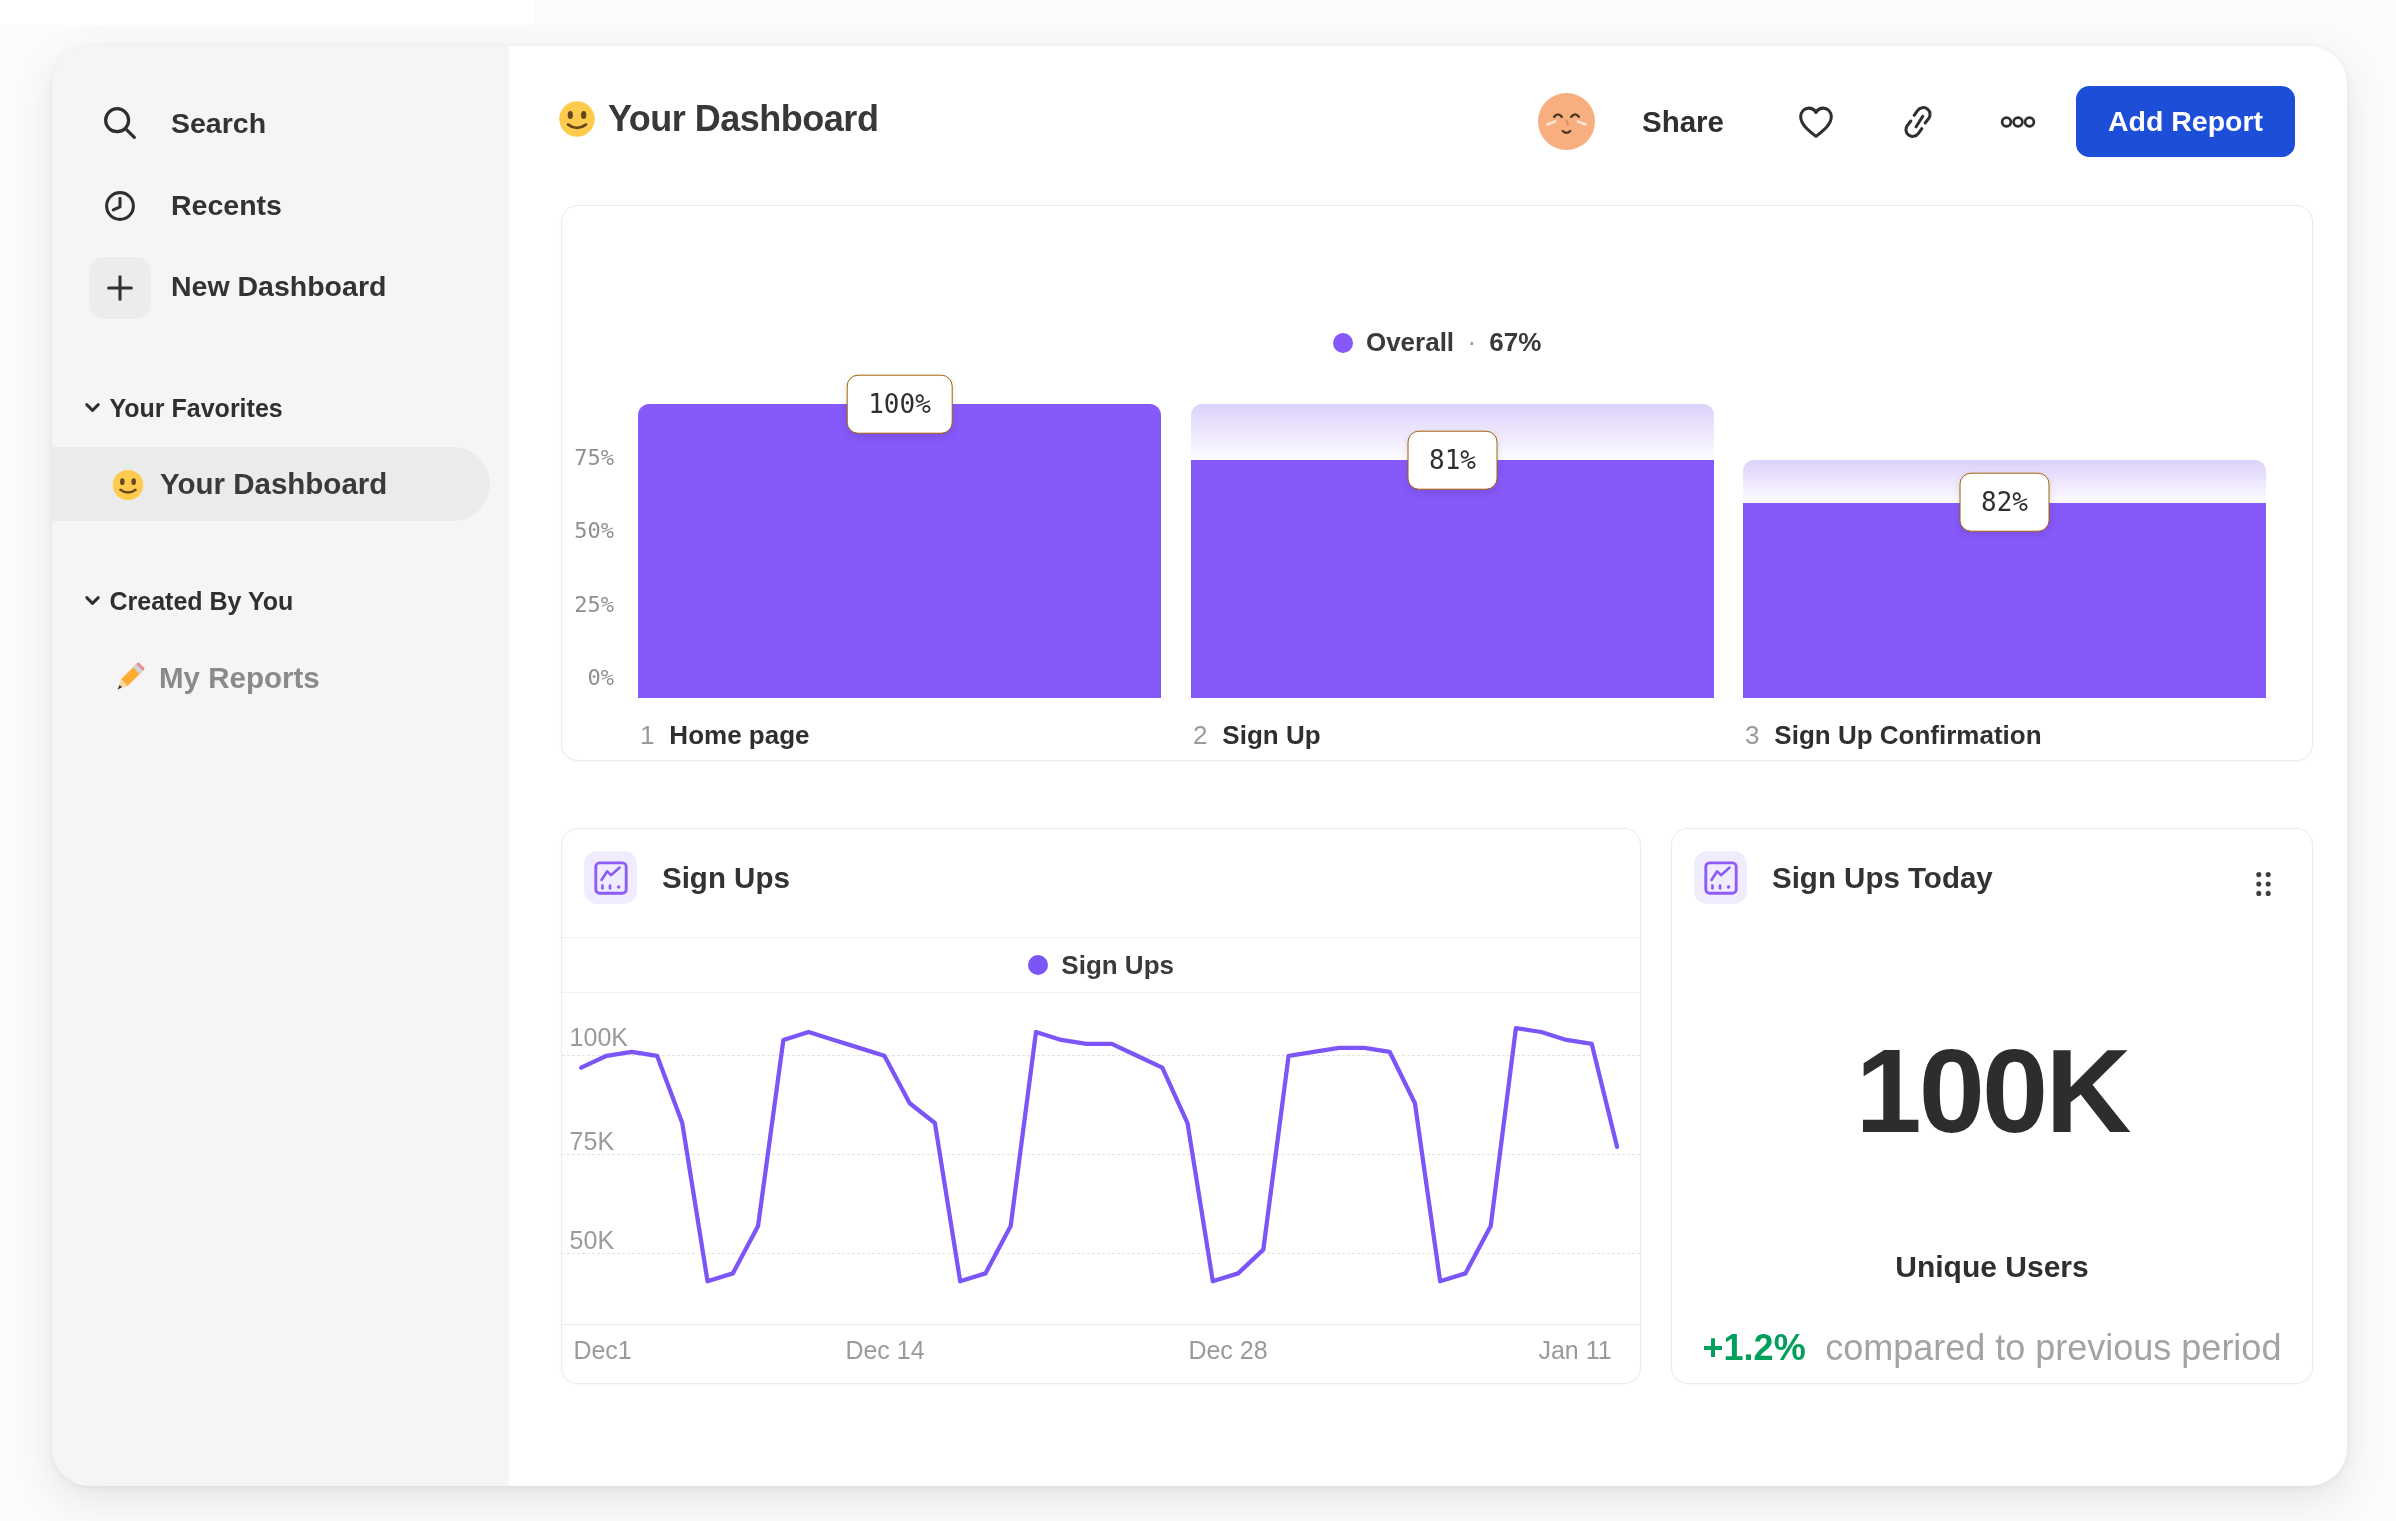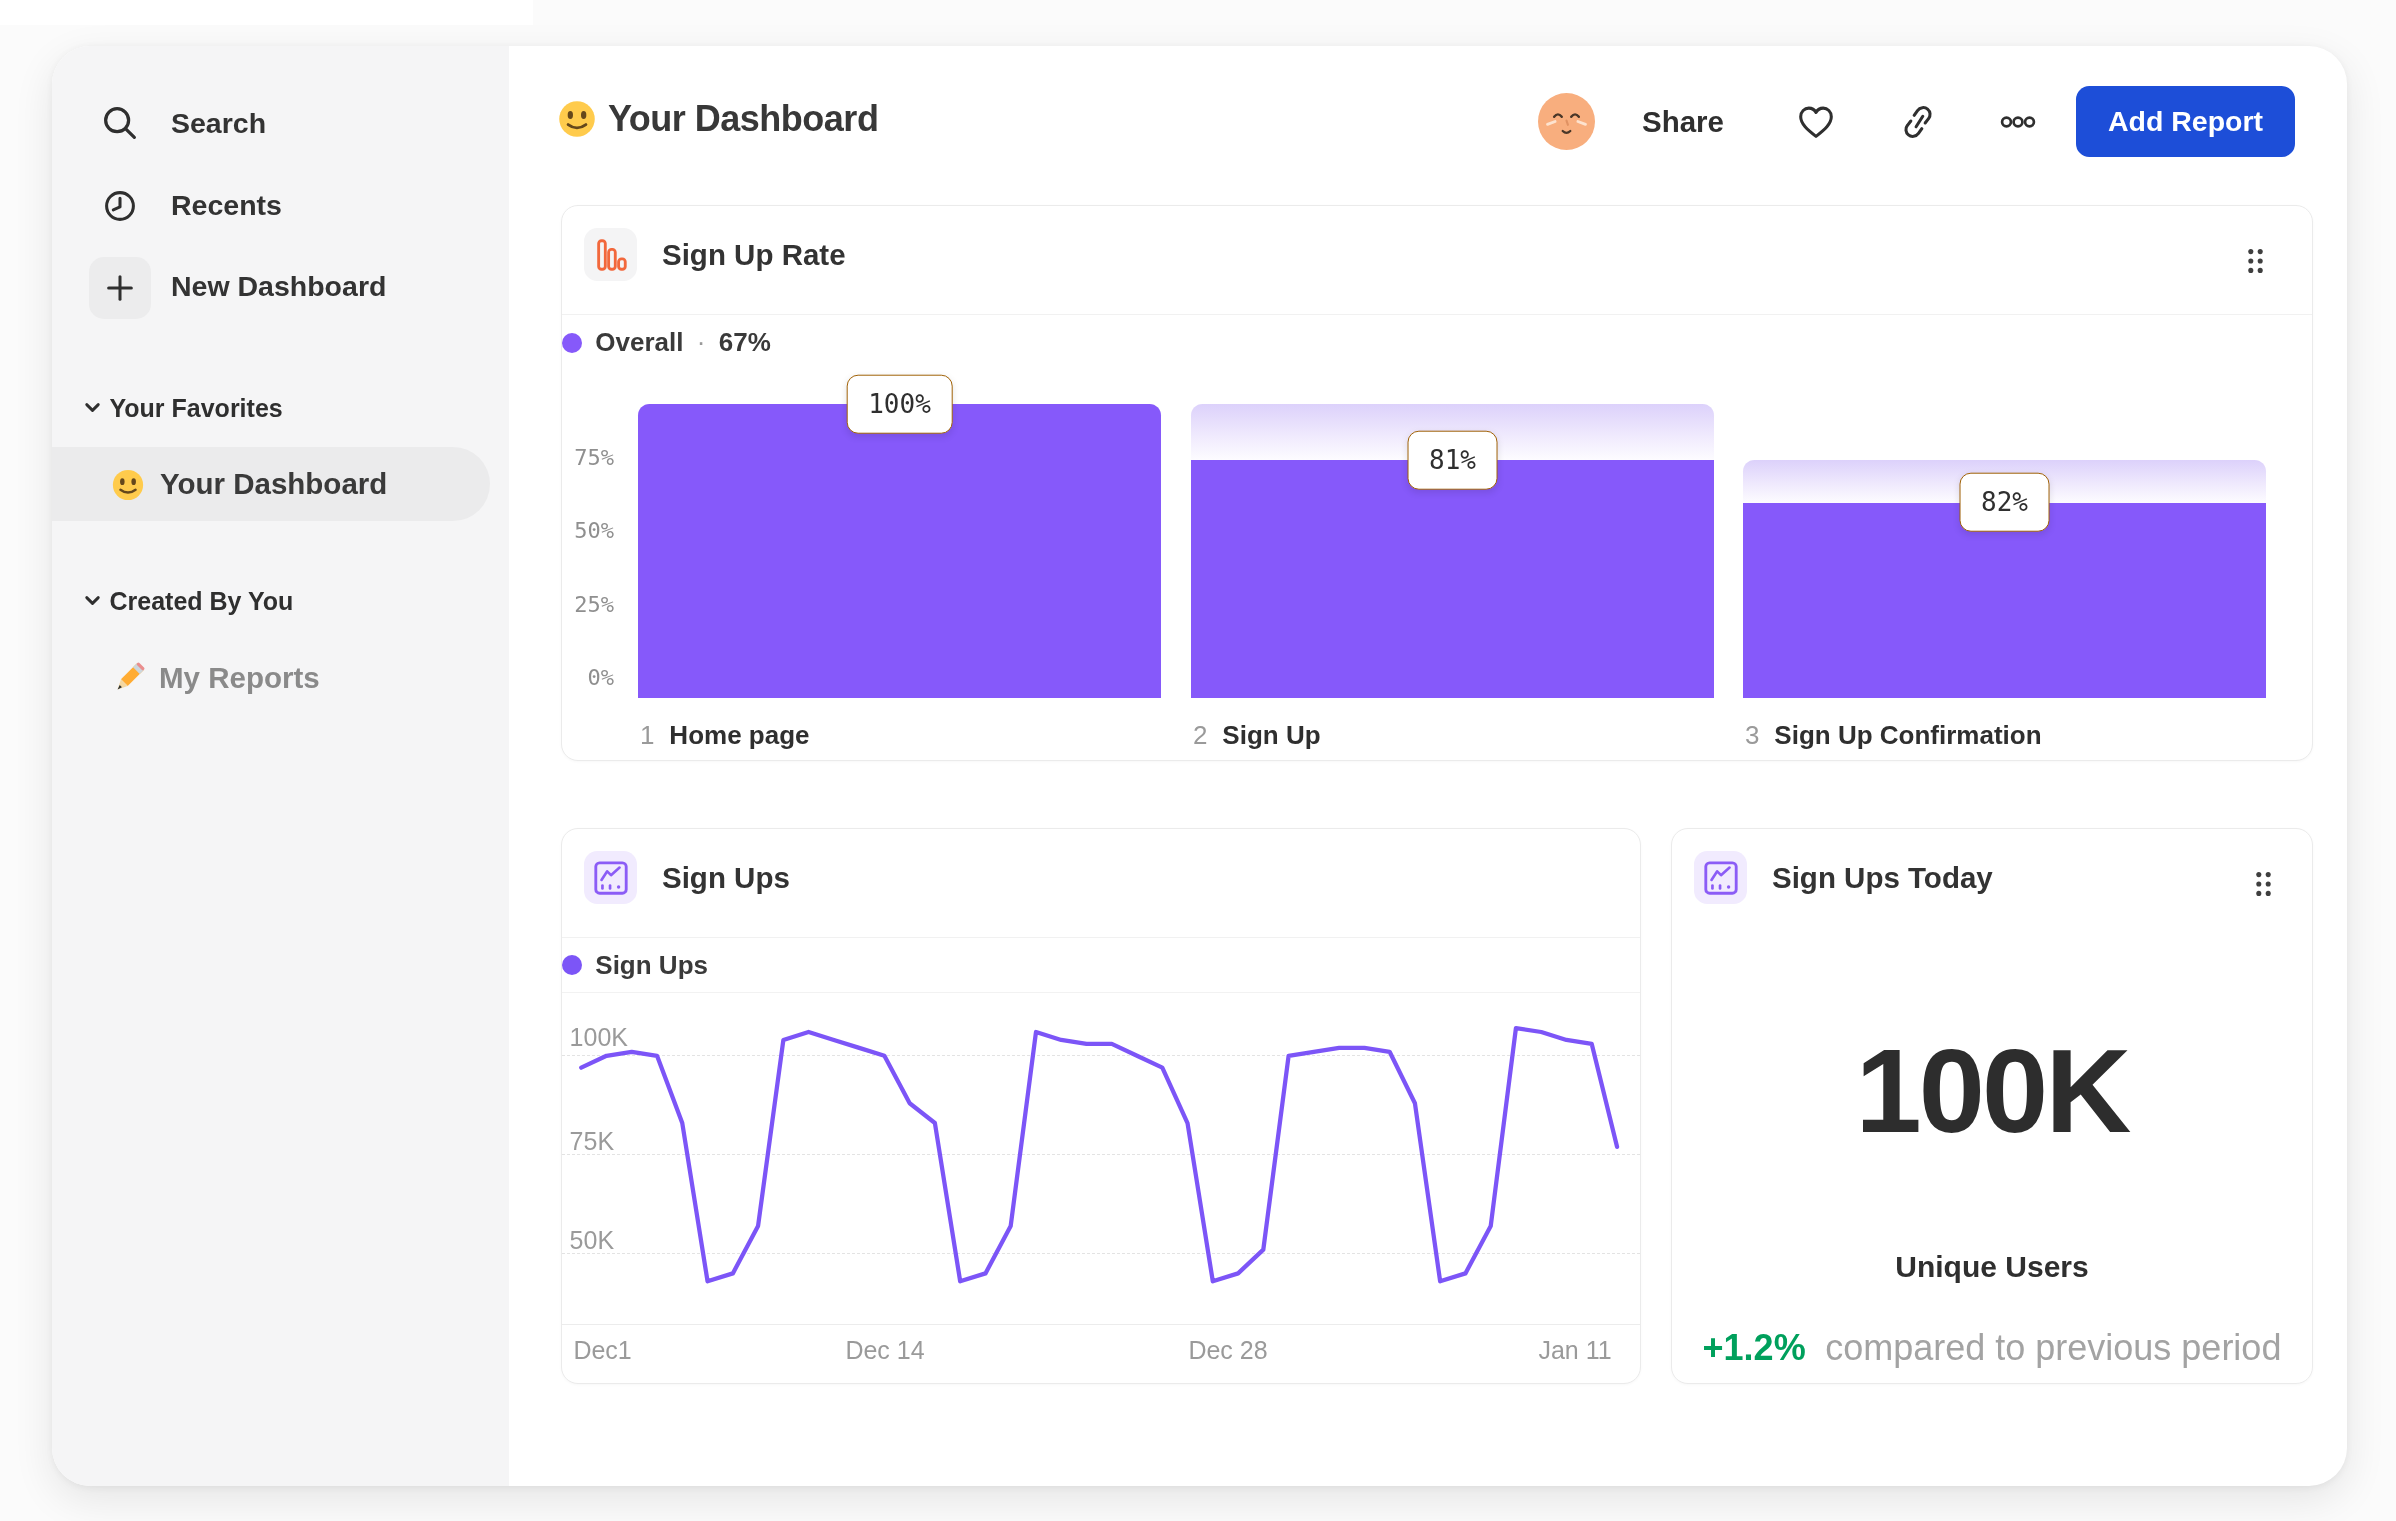--- a/index.html
+++ b/index.html
@@ -41,21 +41,21 @@
     box-shadow:0 1px 2.9px rgba(0,0,0,0.03); }
   .card-header { position:absolute; left:0; top:0; right:0; height:109px; border-bottom:1px solid #F1F1F1; }
   .card-header.no-border { border-bottom:none; }
   .tile-icon { position:absolute; left:22px; top:22px; width:53px; height:53px; border-radius:13.3px;
     display:flex; align-items:center; justify-content:center; }
   .tile-gray { background:#F4F4F5; }
   .tile-purple { background:#F1EBFE; }
   .card-title { position:absolute; left:100px; top:32px; font-size:29.5px; font-weight:700; color:#333; }
   .drag-handle { position:absolute; top:36px; width:38px; height:38px; display:flex; align-items:center; justify-content:center; cursor:grab; }
   .legend-row { position:absolute; left:0; right:0; top:109px; height:55px; display:flex; align-items:center;
-    gap:13.3px; }
+    justify-content:center; gap:13.3px; }
   .legend-row.bordered { border-bottom:1px solid #F2F2F2; }
   .legend-dot { width:20px; height:20px; border-radius:50%; background:#8659FA; }
   .legend-text { font-size:26px; font-weight:600; color:#3A3A3A; }
   .legend-sep { font-size:26px; color:#9A9A9A; }
 
   
   #funnel-plot { position:absolute; left:76px; top:198px; width:1628px; height:294px; }
   .funnel-ytick { position:absolute; left:0; width:52px; height:27px; text-align:right;
     font-family:"DejaVu Sans Mono",monospace; font-size:22px; color:#8F8F8F; }
   .funnel-col { position:absolute; top:0; width:523px; height:294px; }
@@ -214,42 +214,20 @@
       <svg width="46" height="46" viewBox="0 0 48 48">
           <circle cx="12" cy="24" r="4.6" fill="none" stroke="#2F2F2F" stroke-width="2.8"></circle>
           <circle cx="24" cy="24" r="4.6" fill="none" stroke="#2F2F2F" stroke-width="2.8"></circle>
           <circle cx="36" cy="24" r="4.6" fill="none" stroke="#2F2F2F" stroke-width="2.8"></circle>
         </svg>
     </span>
 
     <button class="add-report" style="background: #1d4ed8;">Add Report</button>
 
     <section class="card" style="left:509px; top:159px; width:1752px; height:556px;">
-      <div class="card-header">
-        <span class="tile-icon tile-gray">
-          <svg width="38" height="38" viewBox="0 0 40 40" fill="none">
-              <rect x="7" y="5" width="7" height="30" rx="3" stroke="#F2683C" stroke-width="3"></rect>
-              <rect x="17.5" y="14" width="7" height="21" rx="3" stroke="#F2683C" stroke-width="3"></rect>
-              <rect x="28" y="24" width="7" height="11" rx="3" stroke="#F2683C" stroke-width="3"></rect>
-            </svg>
-        </span>
-        <span class="card-title">Sign Up Rate</span>
-        <span class="drag-handle" style="right:38px;">
-          <svg width="25" height="32" viewBox="0 0 26 34">
-              <g fill="#3F3F3F">
-                <circle cx="8" cy="7" r="2.7"></circle>
-                <circle cx="18" cy="7" r="2.7"></circle>
-                <circle cx="8" cy="17" r="2.7"></circle>
-                <circle cx="18" cy="17" r="2.7"></circle>
-                <circle cx="8" cy="27" r="2.7"></circle>
-                <circle cx="18" cy="27" r="2.7"></circle>
-              </g>
-            </svg>
-        </span>
-      </div>
 
       <div class="legend-row">
         <span class="legend-dot" id="funnel-legend-dot" style="background: rgb(134, 89, 250);"></span>
         <span class="legend-text">Overall</span>
         <span class="legend-sep">·</span>
         <span class="legend-text">67%</span>
       </div>
 
       <div id="funnel-yticks">
           <div class="funnel-ytick" style="top: 239px;">75%</div>

